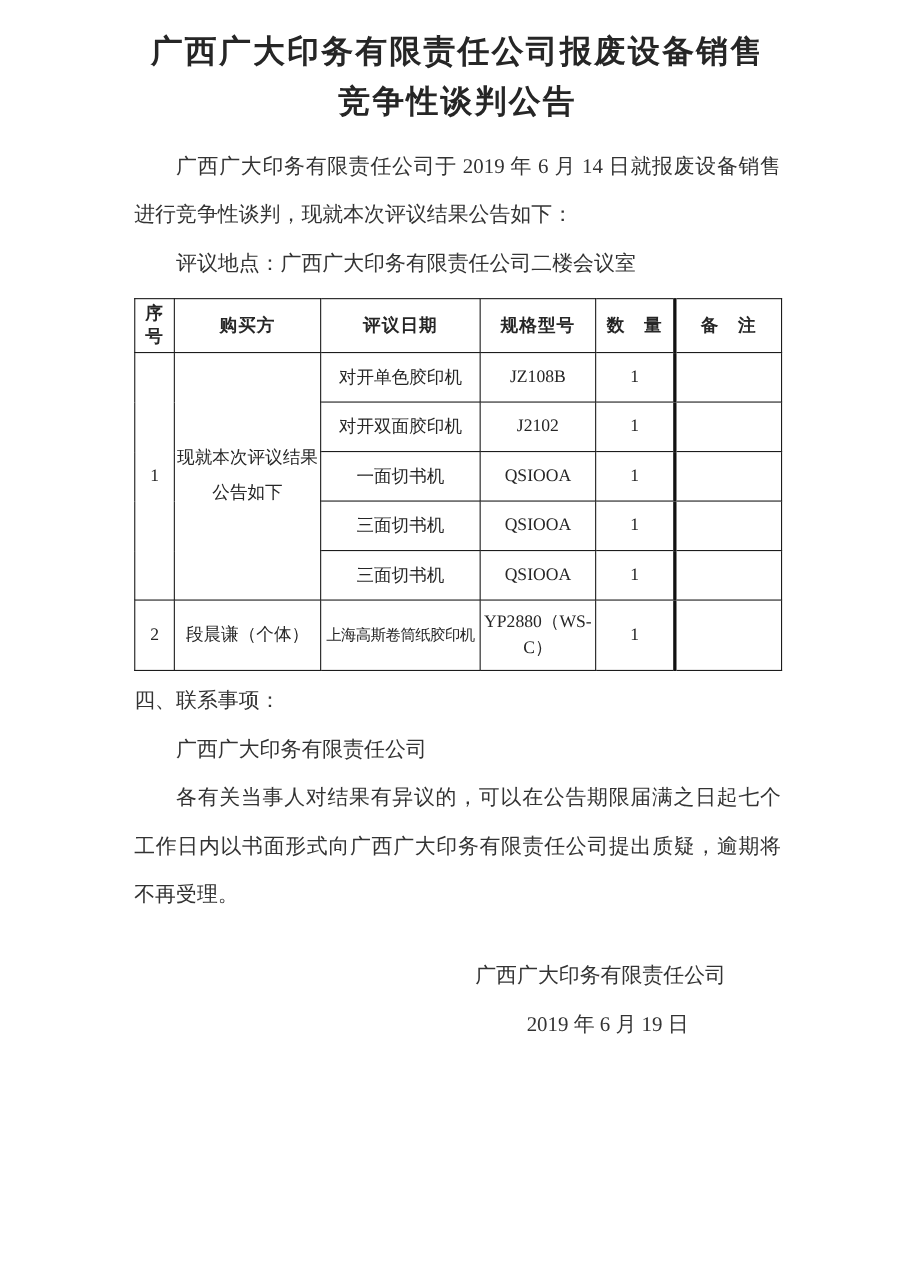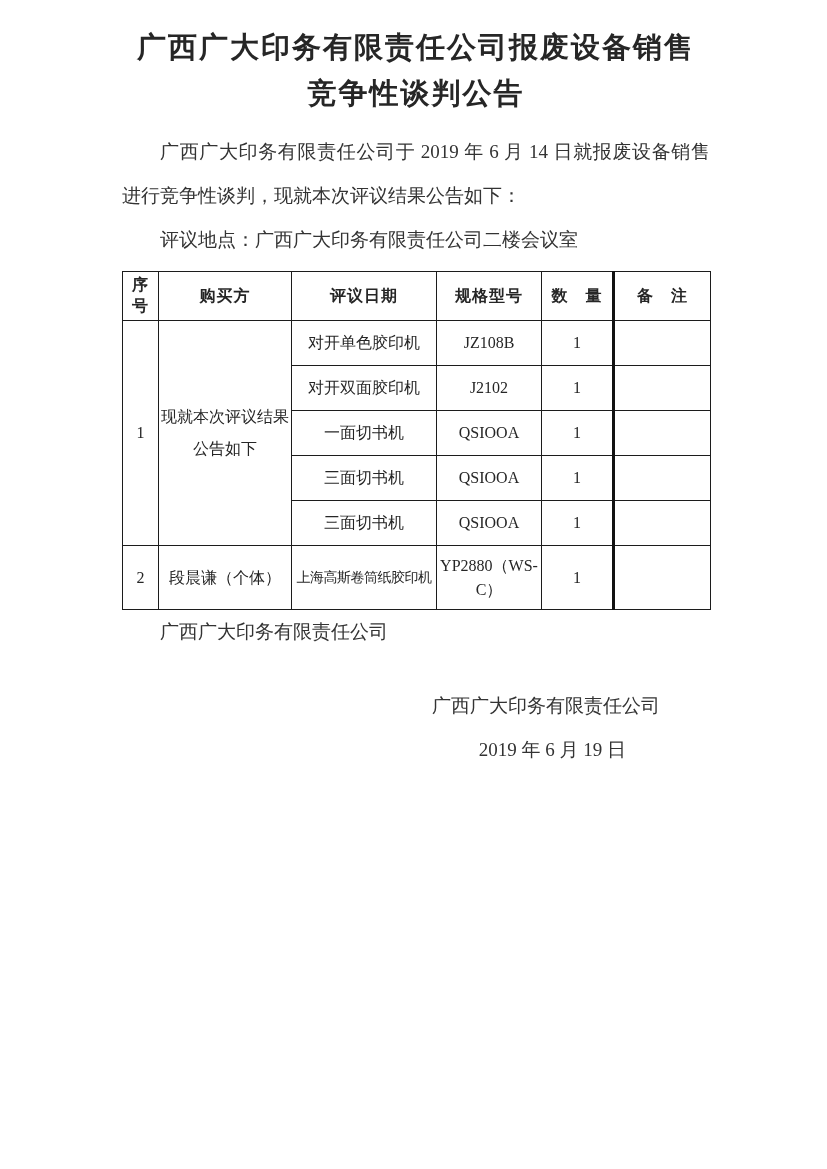--- a/index.html
+++ b/index.html
@@ -136,20 +136,22 @@
         <td class="seq-cell">2</td>
         <td class="buyer-cell">段晨谦（个体）</td>
         <td class="device-cell tight">上海高斯卷筒纸胶印机</td>
         <td class="model-cell">YP2880（WS-C）</td>
         <td class="qty-cell">1</td>
         <td class="thick-left"></td>
       </tr>
     </tbody>
   </table>
 
+  <p class="line after-table">四、联系事项：</p>
   <p class="line pad1">广西广大印务有限责任公司</p>
+  <p class="line indent2">各有关当事人对结果有异议的，可以在公告期限届满之日起七个工作日内以书面形式向广西广大印务有限责任公司提出质疑，逾期将不再受理。</p>
 
   <div class="signature">
     <p class="line sig-company">广西广大印务有限责任公司</p>
     <p class="line sig-date">2019 年 6 月 19 日</p>
   </div>
 
 </div>
 
 </body></html>

